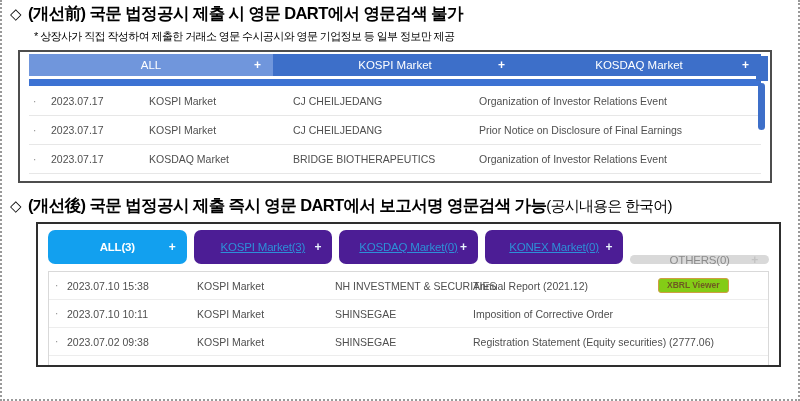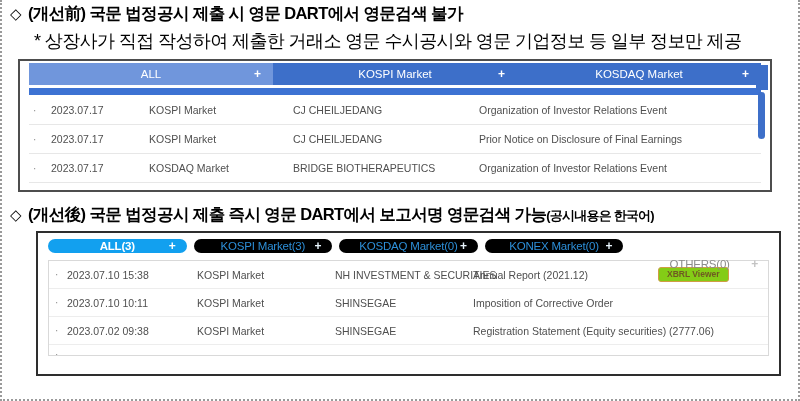--- a/index.html
+++ b/index.html
@@ -17,23 +17,23 @@
     padding:3px 6px 0 6px;
     background:#fff;
   }
   
   .sec-title {
     display:flex; align-items:baseline; gap:7px;
     font-size:16.5px; font-weight:bold; letter-spacing:-0.6px;
     color:#000; white-space:nowrap; padding-left:2px;
   }
   .sec-title .diamond { font-size:15px; font-weight:normal; }
-  .sec-title .suffix { font-size:13px; font-weight:bold; letter-spacing:-0.8px; }
+  .sec-title .suffix { font-size:15px; font-weight:normal; letter-spacing:-0.8px; }
   .sec-sub {
-    font-size:18px; letter-spacing:-0.6px; color:#000;
+    font-size:11px; letter-spacing:-0.6px; color:#000;
     padding-left:26px; margin-top:4px; white-space:nowrap;
   }
   
   .shot { background:#fff; position:relative; overflow:hidden; }
   .shot1 {
     margin:6px 20px 0 10px; height:133px;
     border:2px solid #4d4d4d;
     padding:2px 9px 0 9px;
   }
   .shot2 {
@@ -58,29 +58,29 @@
     font-size:10.5px; color:#4f4f4f; white-space:nowrap;
   }
   .row1.partial { height:6px; border-bottom:none; }
   .bullet { color:#8a8a8a; font-size:10px; }
   .scroll-thumb {
     position:absolute; right:5px; top:31px; width:7px; height:47px;
     background:#3d6fc9; border-radius:4px;
   }
   .tabbar-rightfill { position:absolute; right:2px; top:4px; width:12px; height:25px; background:#3d6fc9; }
   
-  .tabbar2 { display:flex; gap:7px; height:14px; }
+  .tabbar2 { display:flex; gap:7px; height:34px; }
   .t2tab {
     flex:1; position:relative; display:flex; align-items:center; justify-content:center;
     border-radius:7px; font-size:11.5px; letter-spacing:-0.2px;
   }
   .t2tab .plus { position:absolute; right:11px; top:50%; transform:translateY(-50%); font-size:12px; font-weight:bold; }
   .t2tab.active { background:#12a0ef; color:#fff; font-weight:bold; }
   .t2tab.active .plus { color:#fff; }
-  .t2tab.light { background:#000000; color:#2d8fd8; }
+  .t2tab.light { background:#4c1d95; color:#2d8fd8;text-decoration:underline; }
   .t2tab.light .plus { color:#e9f5fd; }
   .t2tab.gray { background:#d9d9d9; color:#8b8b8b;margin-top:25px; }
   .t2tab.gray .plus { color:#c3c3c3; }
   .rowsbox2 {
     margin-top:7px; height:96px; border:1px solid #d9d9d9;
     overflow:hidden; background:#fff;
   }
   .row2 {
     display:grid; grid-template-columns:12px 130px 138px 138px 1fr 110px;
     align-items:center; height:28px; padding-left:6px;

